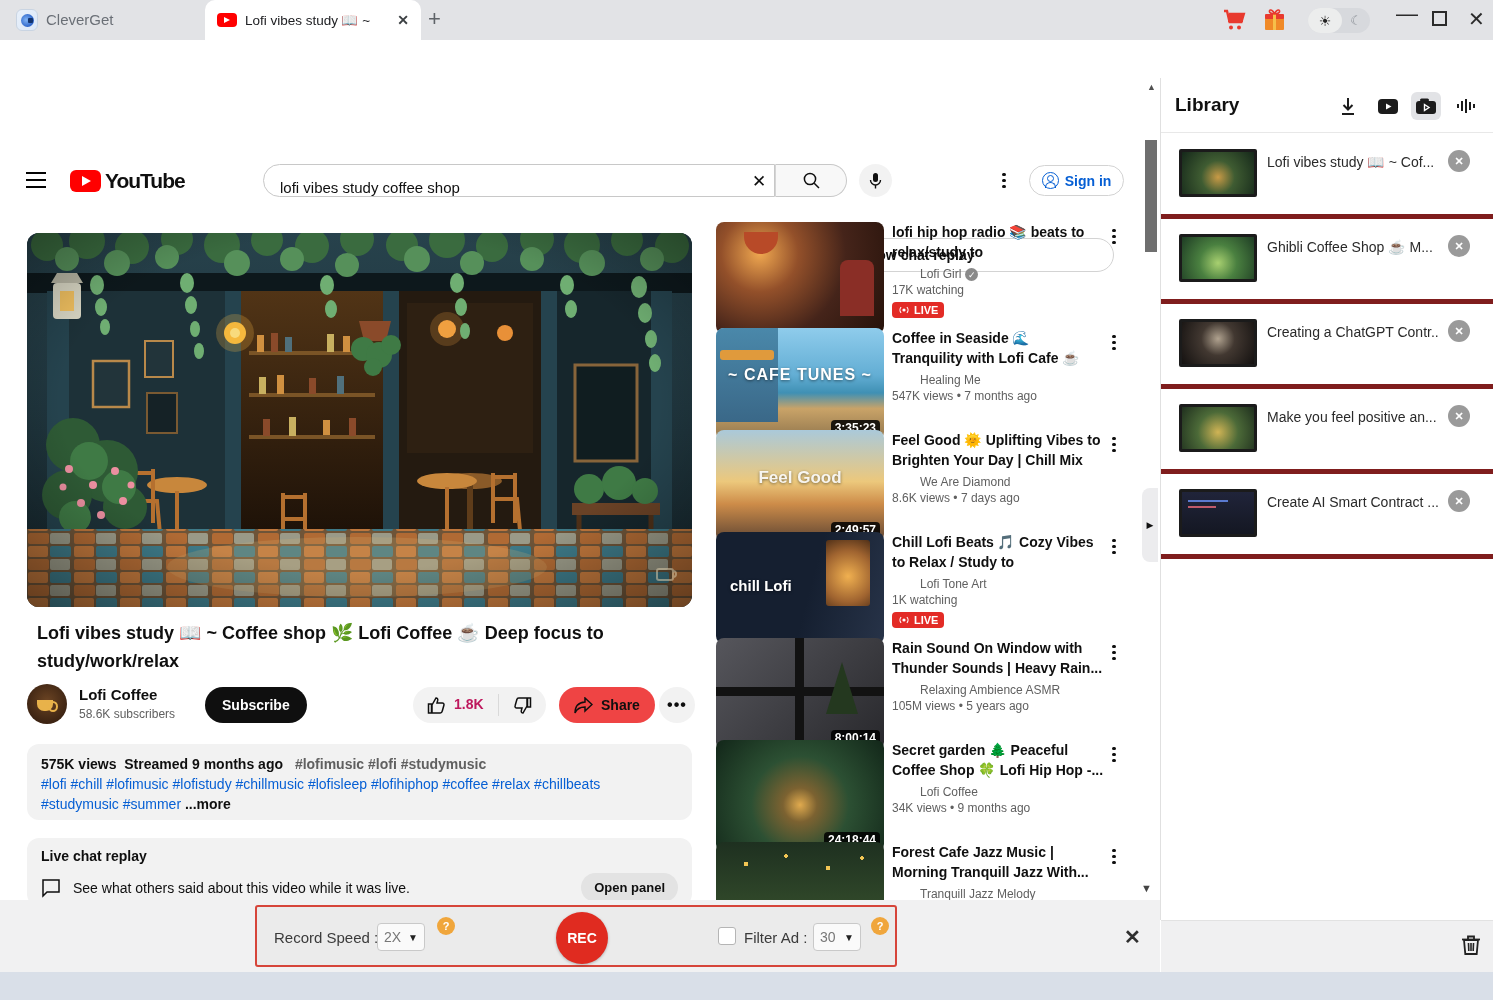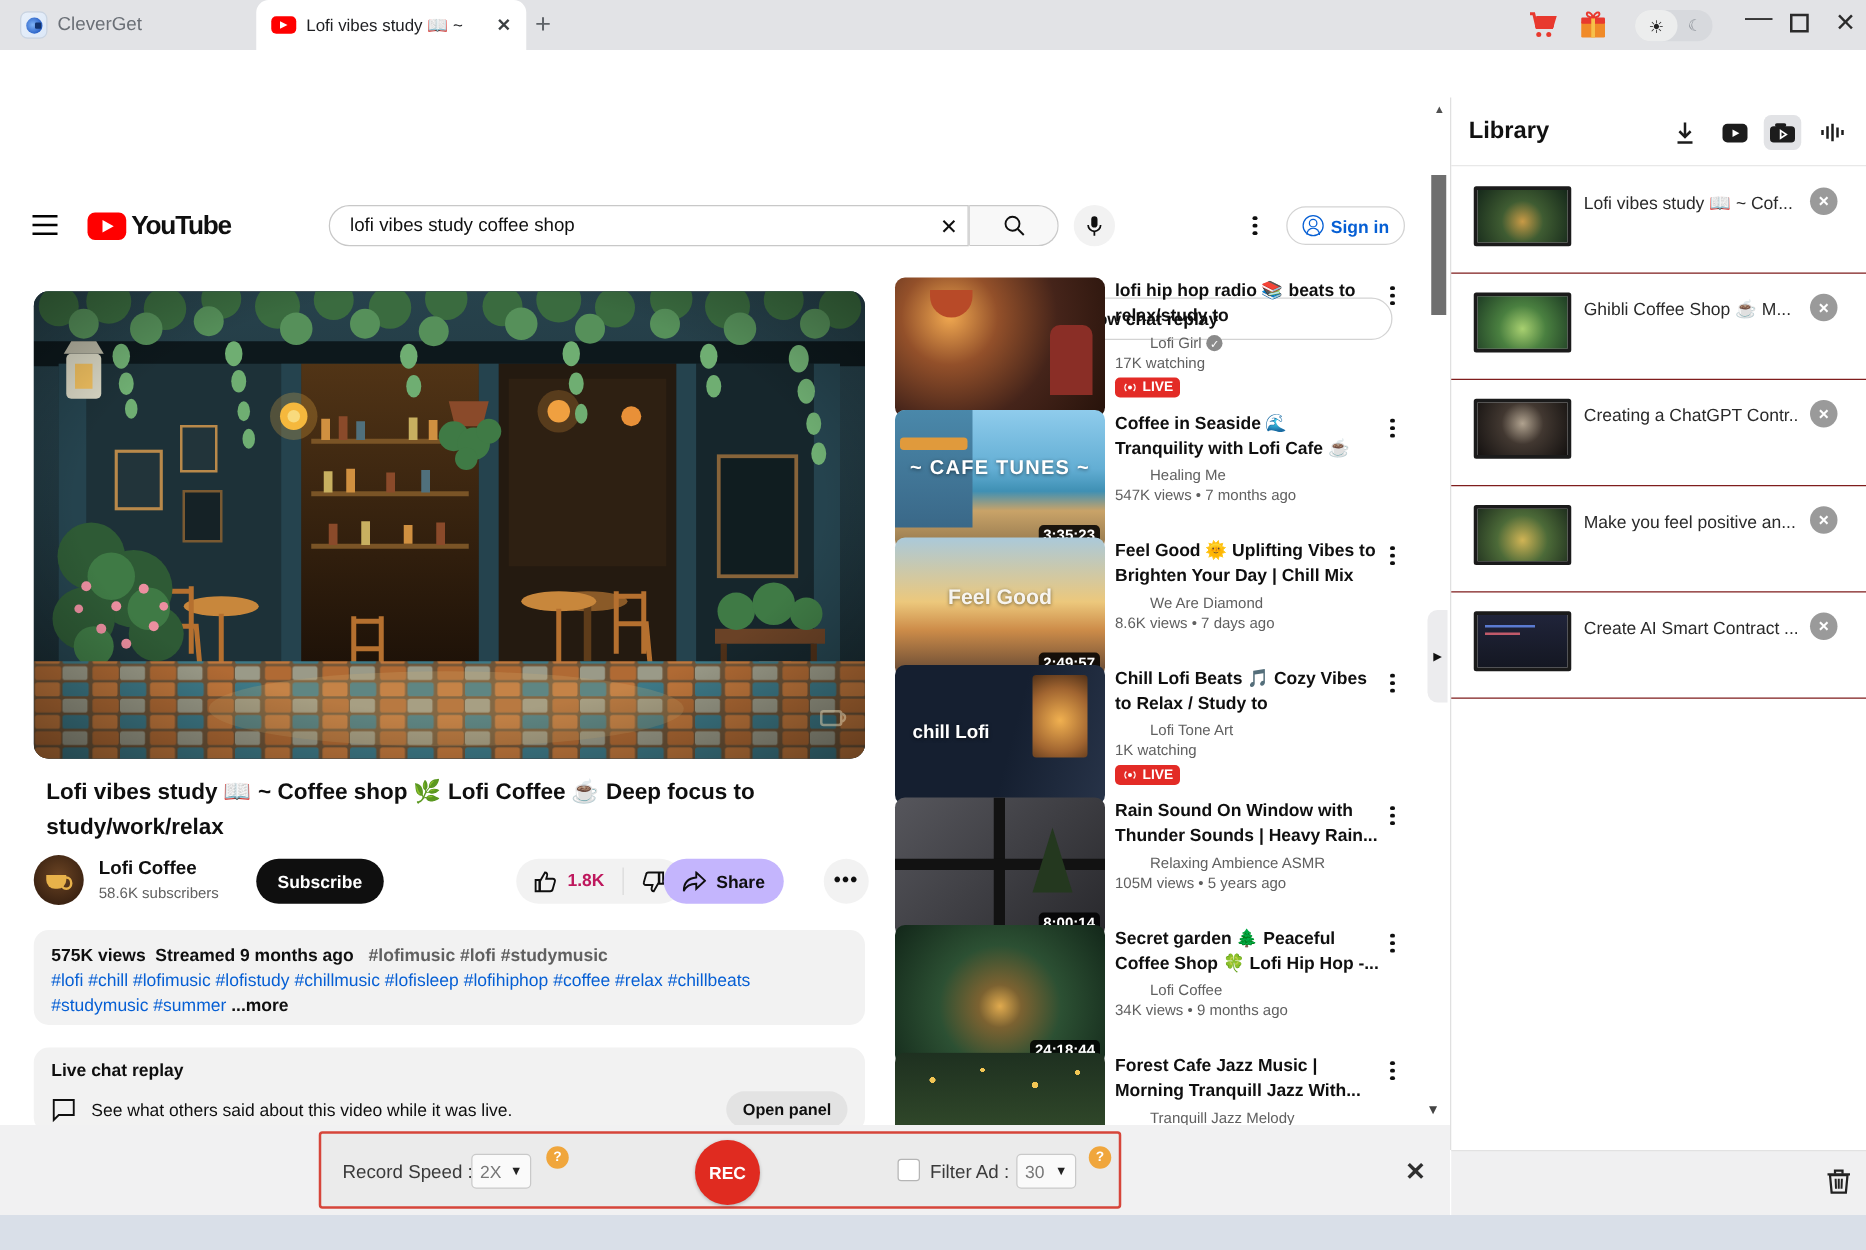--- a/index.html
+++ b/index.html
@@ -54,21 +54,21 @@
   
   .yt-page { position:absolute; left:0; top:78px; width:1160px; height:822px; background:#fff; }
   .hamburger { position:absolute; left:26px; top:94px; width:20px; height:16px; }
   .hamburger span{ display:block; height:2px; background:#030303; margin-bottom:5px;}
   .yt-logo { position:absolute; left:70px; top:91px; display:flex; align-items:center; gap:4px; }
   .yt-logo .mark { width:31px; height:22px; background:#f00; border-radius:6px; position:relative; }
   .yt-logo .mark:after { content:""; position:absolute; left:12px; top:5.5px; border-left:9px solid #fff;
     border-top:5.5px solid transparent; border-bottom:5.5px solid transparent; }
   .yt-logo .word { font-size:21px; font-weight:bold; letter-spacing:-1px; color:#0f0f0f; }
   .search-box { position:absolute; left:263px; top:86px; width:512px; height:33px; border:1px solid #c8c8c8;
-    border-radius:17px 0 0 17px; display:flex; align-items:center; padding-left:16px; }
+    border-radius:17px 0 0 17px; display:flex; align-items:flex-end; padding-left:16px; }
   .search-box input { border:none; outline:none; font-size:15px; color:#0f0f0f; width:420px;
     font-family:"Liberation Sans",sans-serif; background:transparent; }
   .search-clear { position:absolute; left:752px; top:93px; font-size:17px; color:#0f0f0f; }
   .search-btn { position:absolute; left:775px; top:86px; width:72px; height:33px; background:#f8f8f8;
     border:1px solid #c8c8c8; border-left:1px solid #d5d5d5; border-radius:0 17px 17px 0;
     display:flex; align-items:center; justify-content:center; }
   .mic-btn { position:absolute; left:859px; top:86px; width:33px; height:33px; border-radius:50%;
     background:#f2f2f2; display:flex; align-items:center; justify-content:center; }
   .yt-kebab { position:absolute; left:995px; top:92px; width:18px; }
   .yt-kebab div{ width:3.5px; height:3.5px; background:#0f0f0f; border-radius:50%; margin:2.5px auto;}
@@ -100,21 +100,21 @@
   .avatar .cup:after{content:""; position:absolute; right:-5px; top:1px; width:6px; height:7px; border:2px solid #e8b24a; border-radius:50%;}
   .ch-name { position:absolute; left:52px; top:2px; font-size:15px; font-weight:bold; color:#0f0f0f; }
   .ch-subs { position:absolute; left:52px; top:23px; font-size:12px; color:#606060; }
   .subscribe { position:absolute; left:178px; top:3px; height:36px; padding:0 17px; background:#0f0f0f;
     color:#fff; font-size:14px; font-weight:bold; border-radius:18px; display:flex; align-items:center; }
   .like-group { position:absolute; left:386px; top:3px; height:36px; background:#f2f2f2; border-radius:18px;
     display:flex; align-items:center; }
   .like-seg { display:flex; align-items:flex-start; gap:8px; padding:0 14px; font-size:14px; font-weight:bold; color:#be185d; }
   .like-div { width:1px; height:22px; background:#d9d9d9; }
   .dis-seg { padding:0 14px; display:flex; align-items:center; }
-  .share-pill { position:absolute; left:504px; top:3px; height:36px; background:#c4b5fd; border-radius:18px;
+  .share-pill { position:absolute; left:532px; top:3px; height:36px; background:#ef4444; border-radius:18px;
     display:flex; align-items:center; gap:8px; padding:0 15px; font-size:14px; font-weight:bold; color:#0f0f0f; }
   .more-circle { position:absolute; left:632px; top:3px; width:36px; height:36px; border-radius:50%;
     background:#f2f2f2; display:flex; align-items:center; justify-content:center; font-weight:bold; color:#0f0f0f; letter-spacing:1px;}
 
   .desc-box { position:absolute; left:27px; top:666px; width:665px; height:76px; background:#f2f2f2;
     border-radius:12px; padding:10px 14px; font-size:14px; line-height:20px; }
   .desc-l1 { color:#0f0f0f; font-weight:bold; }
   .desc-l1 .tags { color:#606060; margin-left:8px;}
   .desc-hash { color:#065fd4; }
   .desc-more { color:#0f0f0f; font-weight:bold; }
@@ -180,21 +180,21 @@
       linear-gradient(180deg,#1e3020 0%,#31492a 58%,#1b2618 100%); }
   .t7 .ovl{ font-size:13px; color:#e7f0d8; top:58%; font-family:"Liberation Serif",serif; }
 
   
   .library { position:absolute; left:1160px; top:78px; width:333px; height:842px; background:#fff;
     border-left:1px solid #e0e0e0; }
   .lib-header { position:absolute; left:0; top:0; width:333px; height:55px; border-bottom:1px solid #e8e8e8; }
   .lib-title { position:absolute; left:14px; top:16px; font-size:19px; font-weight:bold; color:#111; }
   .lib-ico { position:absolute; top:14px; width:30px; height:28px; display:flex; align-items:center; justify-content:center; border-radius:6px;}
   .lib-ico.active { background:#e2e3e6; }
-  .lib-item { position:absolute; left:0; width:333px; height:85px; border-bottom:1px solid #7f1d1d; }
+  .lib-item { position:absolute; left:0; width:333px; height:85px; border-bottom:5px solid #7f1d1d; }
   .lib-thumb { position:absolute; left:18px; top:15px; width:78px; height:48px; border:3px solid #1b1b1b;
     border-radius:2px; }
   .lib-item-title { position:absolute; left:106px; top:20px; width:172px; font-size:14px; color:#2a2a2a;
     white-space:nowrap; overflow:hidden; }
   .lib-x { position:absolute; left:287px; top:16px; width:22px; height:22px; border-radius:50%; background:#9a9a9a;
     color:#fff; font-size:11px; font-weight:bold; display:flex; align-items:center; justify-content:center; }
   .l1 { background:radial-gradient(circle at 50% 60%, #c89a46 0%, #3f5c32 38%, #15281a 100%); }
   .l2 { background:radial-gradient(circle at 50% 62%, #a8d070 0%, #4a8040 42%, #1e3c24 100%); }
   .l3 { background:radial-gradient(circle at 50% 40%, #b0a28f 0%, #423831 38%, #141110 100%); }
   .l4 { background:radial-gradient(circle at 50% 60%, #d0b455 0%, #4c6a38 46%, #1f2f1e 100%); }

